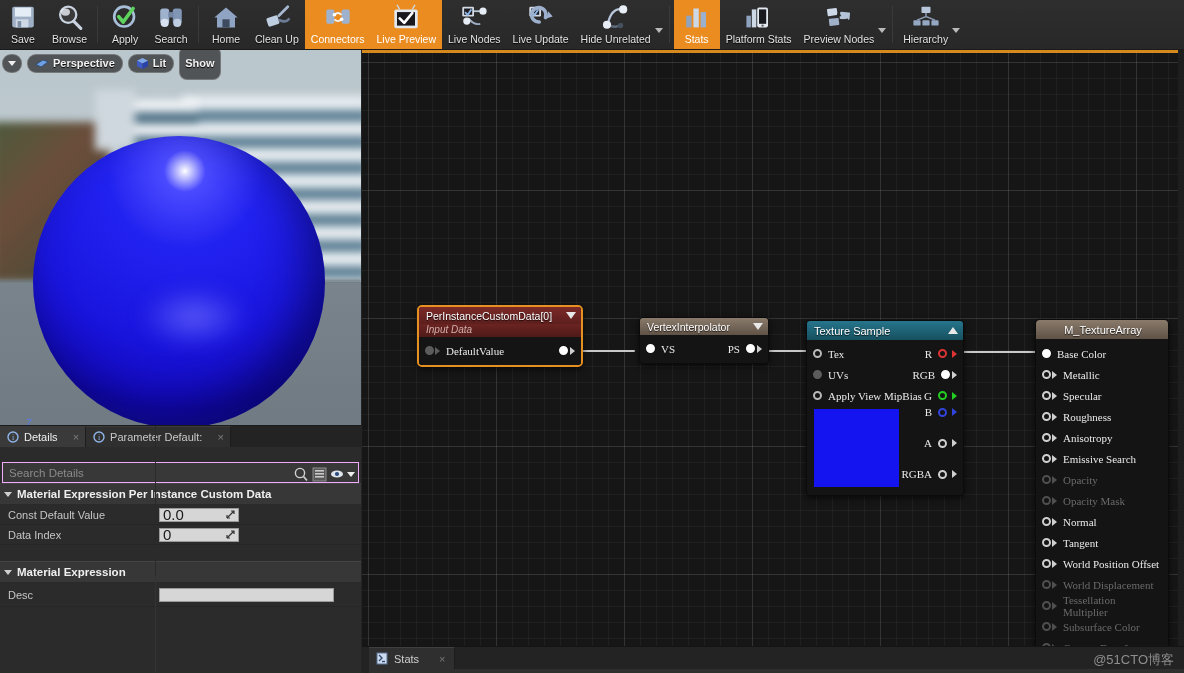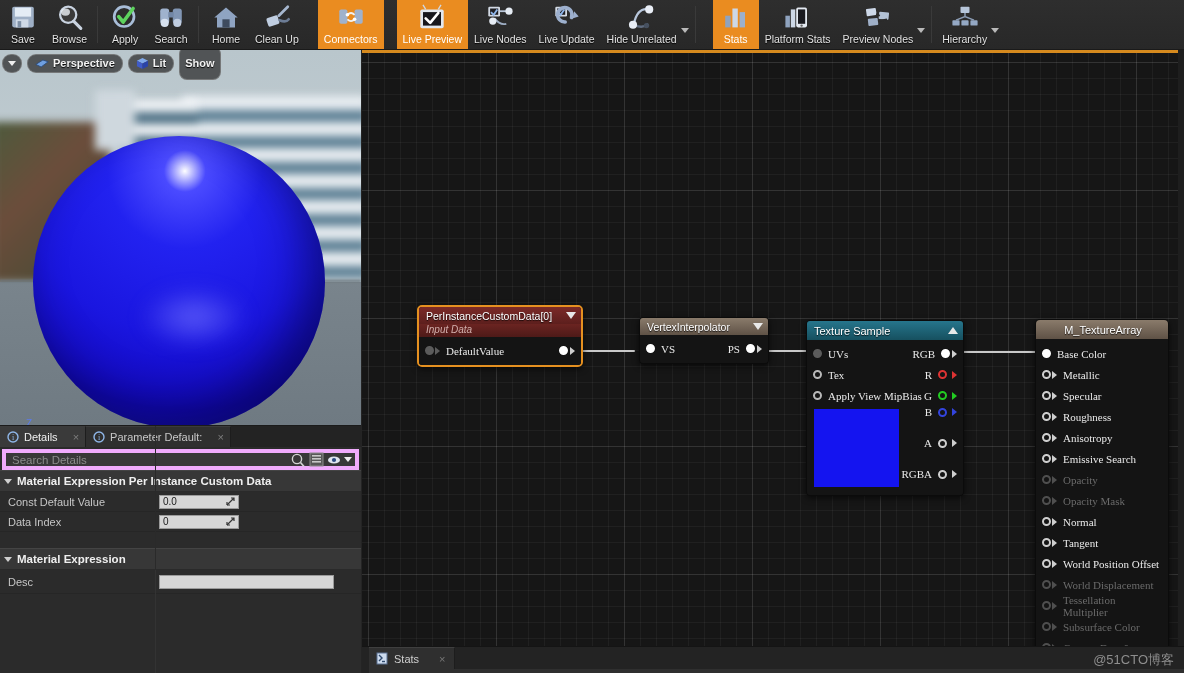--- a/index.html
+++ b/index.html
@@ -20,21 +20,21 @@
     border-bottom:1px solid #1a1a1a;
     display:flex; align-items:stretch;
   }
   .tb-item {
     position:relative;
     min-width:46px;
     display:flex; flex-direction:column; align-items:center; justify-content:flex-start;
     padding:4px 6px 2px 6px;
     cursor:default;
   }
-  .tb-item.on { background:#ea8c20;margin-left:13px; }
+  .tb-item.on { background:#ea8c20; }
   .tb-item .tb-label {
     font-size:10.5px; color:#e2e2e2; white-space:nowrap; margin-top:2px;
     text-shadow:0 1px 1px #000;
   }
   .tb-item.on .tb-label { color:#fff; text-shadow:none; }
   .tb-ico { width:30px; height:27px; display:block; }
   .tb-sep { width:1px; margin:6px 4px; background:#1c1c1c; border-right:1px solid #3a3a3a; }
   .tb-caret {
     align-self:center; margin:0 2px 0 -2px;
     width:0;height:0;border-left:4px solid transparent;border-right:4px solid transparent;
@@ -104,22 +104,22 @@
     font-size:11px; color:#c8c8c8; background:#2f2f2f;
     border-right:1px solid #1d1d1d;
     border-top:1px solid #3b3b3b;
     position:relative;
   }
   .dtab.active { background:#3a3a3a; color:#f0f0f0; }
   .dtab .x { color:#7e7e7e; font-size:11px; margin-left:10px; }
   .dtab-label { max-width:96px; overflow:hidden; white-space:nowrap; }
 
   .dsearch {
-    height:21px; margin:2px 2px 0 2px; display:flex; align-items:center;
-    background:#383838; border:4px solid #f0abfc;
+    height:21px; margin:15px 2px 0 2px; display:flex; align-items:flex-end;
+    background:#383838; border:1px solid #f0abfc;
   }
   .dsearch input {
     flex:1; height:19px; background:transparent; border:0; outline:none;
     color:#cfcfcf; font-size:11.5px; padding:0 6px; font-family:"Liberation Sans", sans-serif;
   }
   .dsearch input::placeholder { color:#8b8b8b; }
   .dsearch-icons { display:flex; align-items:center; gap:3px; padding-right:3px; }
 
   .dprop-hdr {
     height:22px; display:flex; align-items:center;
@@ -134,21 +134,21 @@
     position:absolute; left:155px; width:1px; top:0; bottom:0; background:#2a2a2a;
   }
   .drow {
     height:20px; display:flex; align-items:center;
     border-bottom:1px solid #262626; position:relative;
   }
   .drow .k { width:155px; padding-left:8px; font-size:11px; color:#c6c6c6; }
   .drow .v { flex:1; padding-left:4px; display:flex; align-items:center; }
   .dinput {
     width:80px; height:14px; background:#d6d6d6; border:1px solid #9a9a9a;
-    color:#1a1a1a; font-size:10px; padding:0 3px;
+    color:#1a1a1a; font-size:15px; padding:0 3px;
     display:flex; align-items:center; justify-content:space-between;
   }
   .dinput.wide { width:175px; }
   .drow .vsep { position:absolute; left:155px; top:0; bottom:0; width:1px; background:#333; }
 
   
   .graph {
     position:absolute; left:362px; top:50px; width:822px; height:596px;
     background:#161616;
     background-image:
@@ -598,39 +598,39 @@
 
     <div class="node" style="left:444px; top:270px; width:158px;">
       <div class="node-hdr" style="background:linear-gradient(#26758c,#16505f); height:19px;">
         <span>Texture Sample</span>
         <span class="node-tri-up"></span>
       </div>
       <div class="node-body" style="padding-bottom:6px;">
 
         <div class="pinrow">
           <span class="pin">
+            <span class="pincircle" style="border-color:#b9b9b9;"></span>
+            <span class="lbl">Tex</span>
+          </span>
+          <span class="pin right">
+            <span class="lbl">R</span>
+            <span class="pincircle" style="border-color:#dd3333;"></span>
+            <span class="pin-arrow red" style="margin-left:-1px;"></span>
+          </span>
+        </div>
+
+        <div class="pinrow">
+          <span class="pin">
             <span class="pincircle gray"></span>
             <span class="lbl">UVs</span>
           </span>
           <span class="pin right">
             <span class="lbl">RGB</span>
             <span class="pincircle filled"></span>
             <span class="pin-arrow" style="margin-left:-4px;"></span>
-          </span>
-        </div>
-
-        <div class="pinrow">
-          <span class="pin">
-            <span class="pincircle" style="border-color:#b9b9b9;"></span>
-            <span class="lbl">Tex</span>
-          </span>
-          <span class="pin right">
-            <span class="lbl">R</span>
-            <span class="pincircle" style="border-color:#dd3333;"></span>
-            <span class="pin-arrow red" style="margin-left:-1px;"></span>
           </span>
         </div>
 
         <div class="pinrow">
           <span class="pin">
             <span class="pincircle" style="border-color:#b9b9b9;"></span>
             <span class="lbl">Apply View MipBias</span>
           </span>
           <span class="pin right">
             <span class="lbl">G</span>

